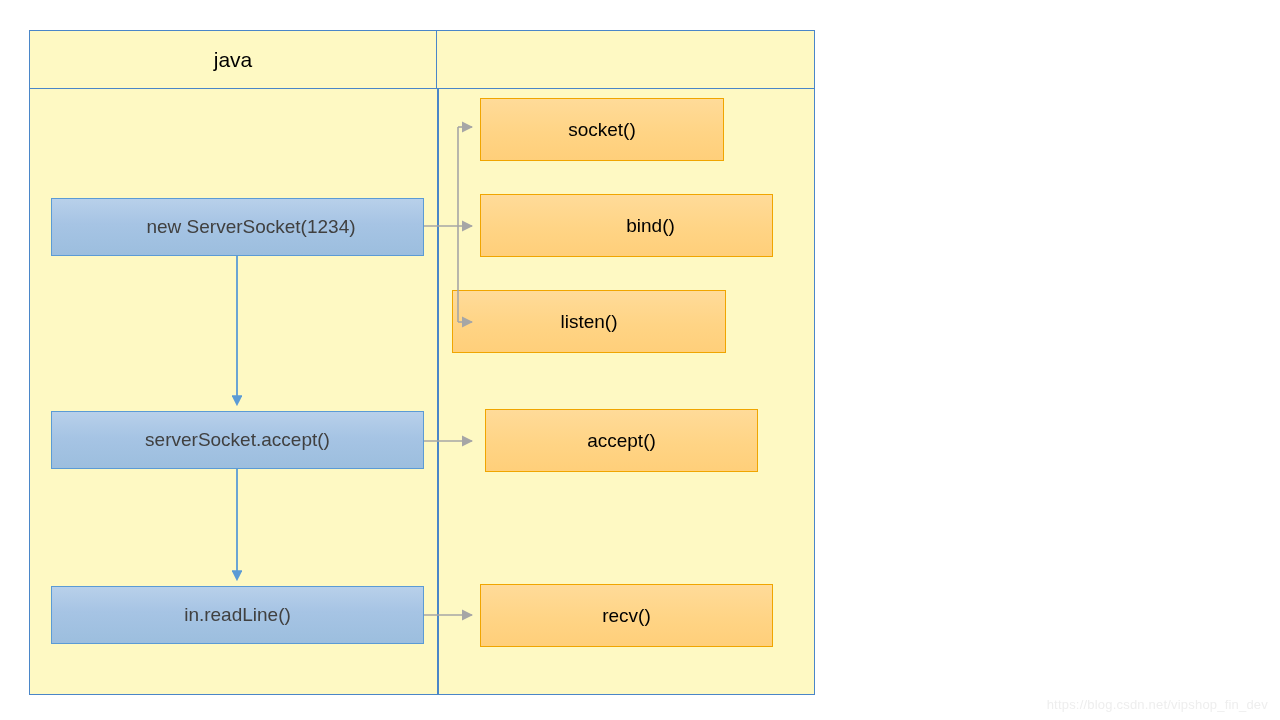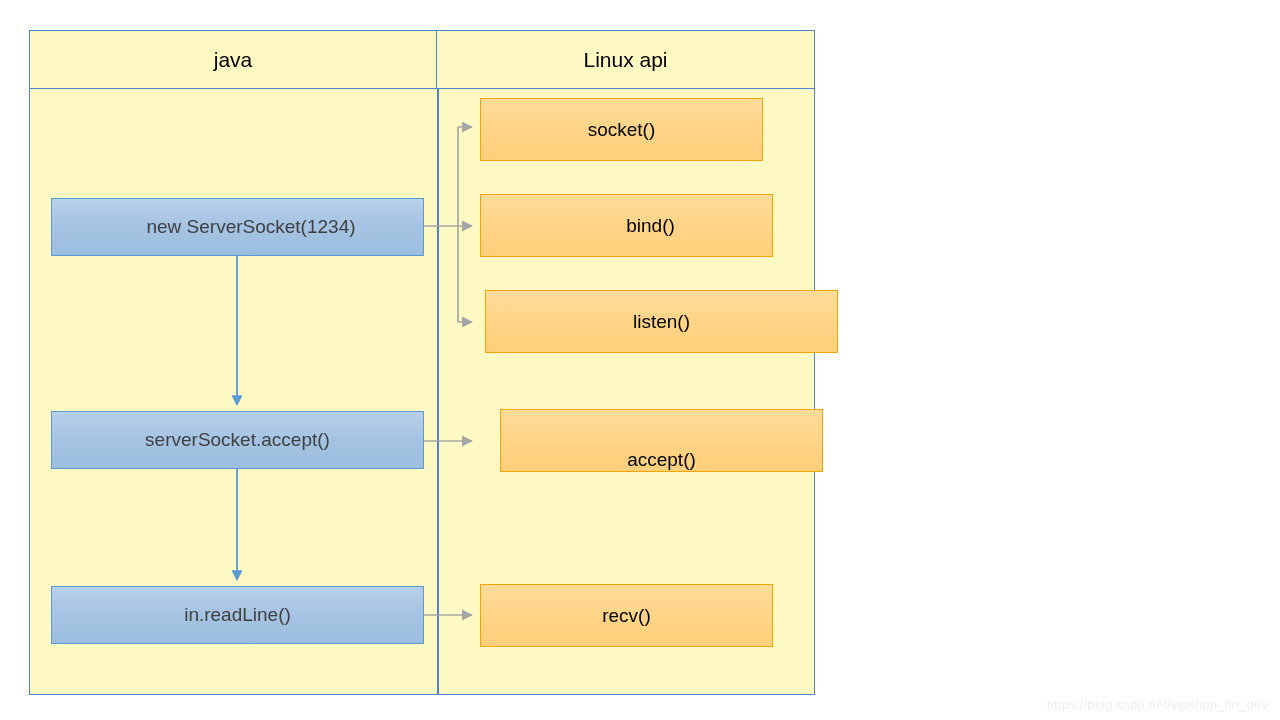--- a/index.html
+++ b/index.html
@@ -112,53 +112,50 @@
 </style>
 </head>
 <body>
 
 <div id="diagram-table">
 
   <div id="header-row">
     <div class="header-cell" id="header-cell-java">
       <span>java</span>
     </div>
-    <div class="header-cell" id="header-cell-linux">
-      <span>Linux api</span>
-    </div>
   </div>
 
   <div id="column-divider"></div>
 </div>
 
 <div class="node node-java" style="left:51px; top:198px; width:373px; height:58px;padding-left:27px;">
   <span>new ServerSocket(1234)</span>
 </div>
 
 <div class="node node-java" style="left:51px; top:411px; width:373px; height:58px;align-items:center;">
   <span>serverSocket.accept()</span>
 </div>
 
 <div class="node node-java" style="left:51px; top:586px; width:373px; height:58px;">
   <span>in.readLine()</span>
 </div>
 
-<div class="node node-linux" style="left:480px; top:98px; width:283px; height:63px;">
+<div class="node node-linux" style="left:480px; top:98px; width:244px; height:63px;">
   <span>socket()</span>
 </div>
 
 <div class="node node-linux" style="left:480px; top:194px; width:293px; height:63px;padding-left:48px;">
   <span>bind()</span>
 </div>
 
-<div class="node node-linux" style="left:485px; top:290px; width:353px; height:63px;">
+<div class="node node-linux" style="left:452px; top:290px; width:274px; height:63px;">
   <span>listen()</span>
 </div>
 
-<div class="node node-linux" style="left:500px; top:409px; width:323px; height:63px;align-items:flex-end;">
+<div class="node node-linux" style="left:485px; top:409px; width:273px; height:63px;">
   <span>accept()</span>
 </div>
 
 <div class="node node-linux" style="left:480px; top:584px; width:293px; height:63px;text-align:center;">
   <span>recv()</span>
 </div>
 
 <svg id="connectors" viewBox="0 0 1280 720" xmlns="http://www.w3.org/2000/svg">
   <defs>
     <marker id="arrow-gray" viewBox="0 0 10 10" refX="9" refY="5" markerWidth="7" markerHeight="7" orient="auto-start-reverse">

